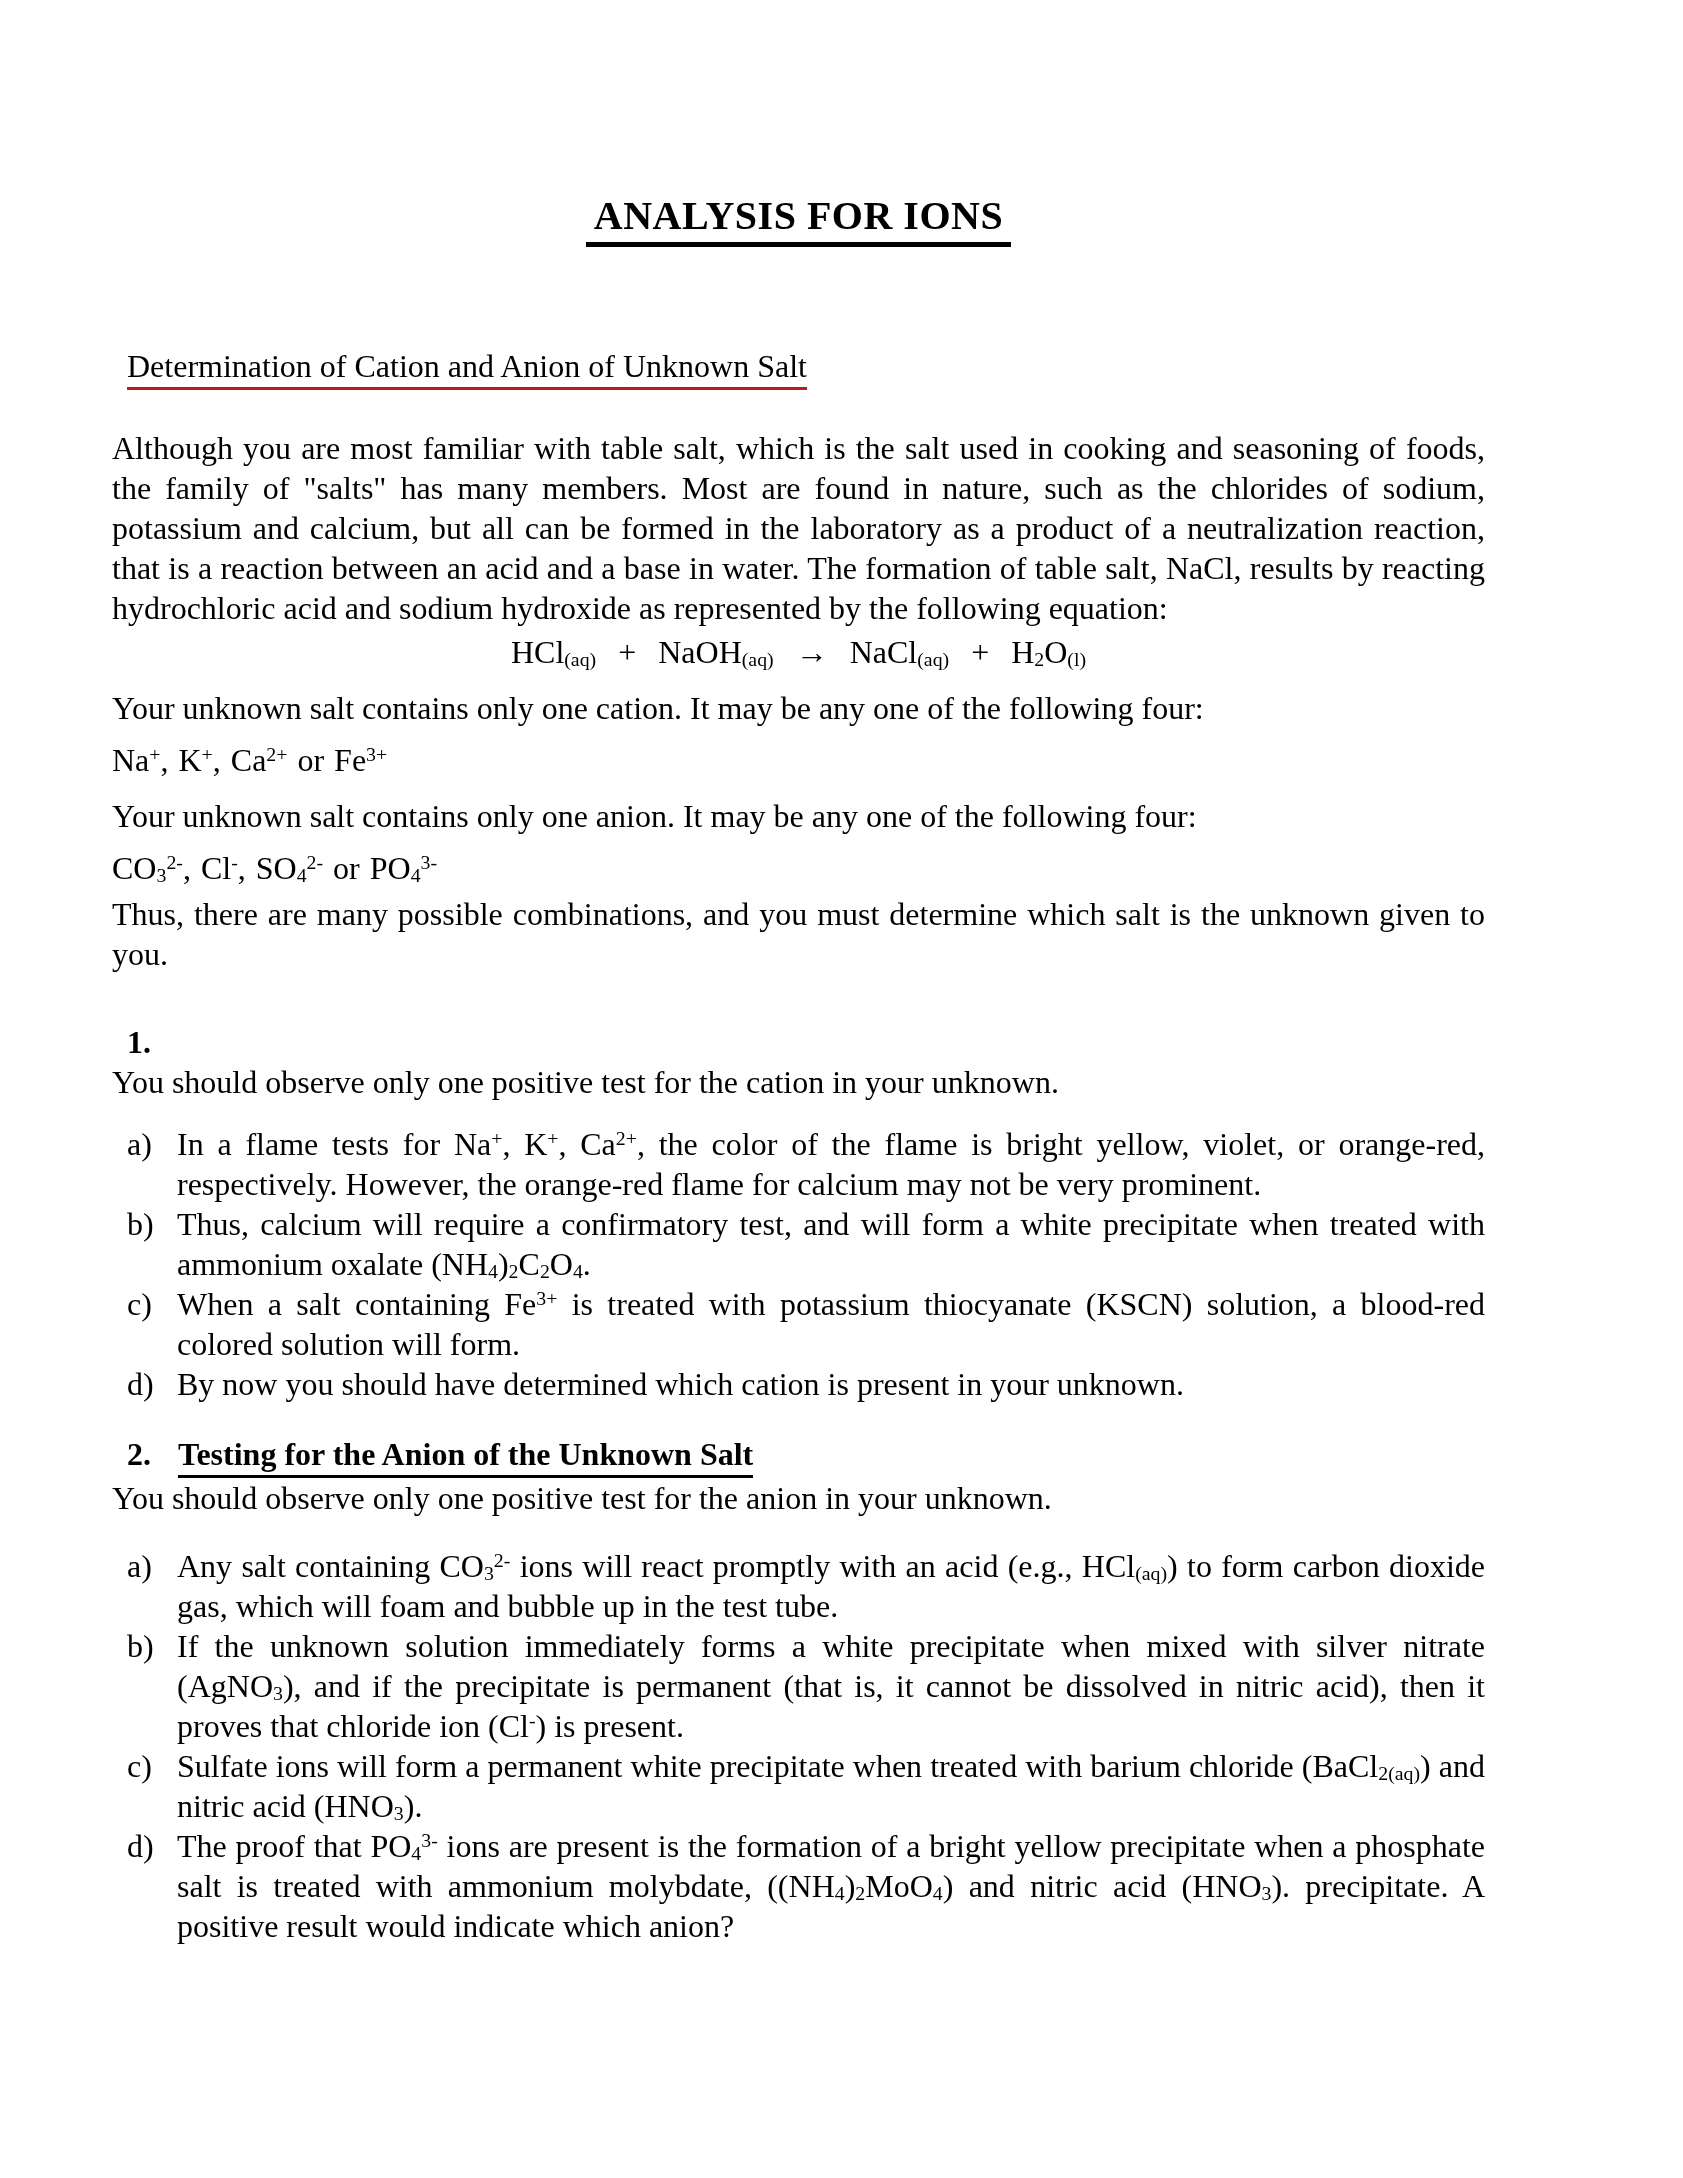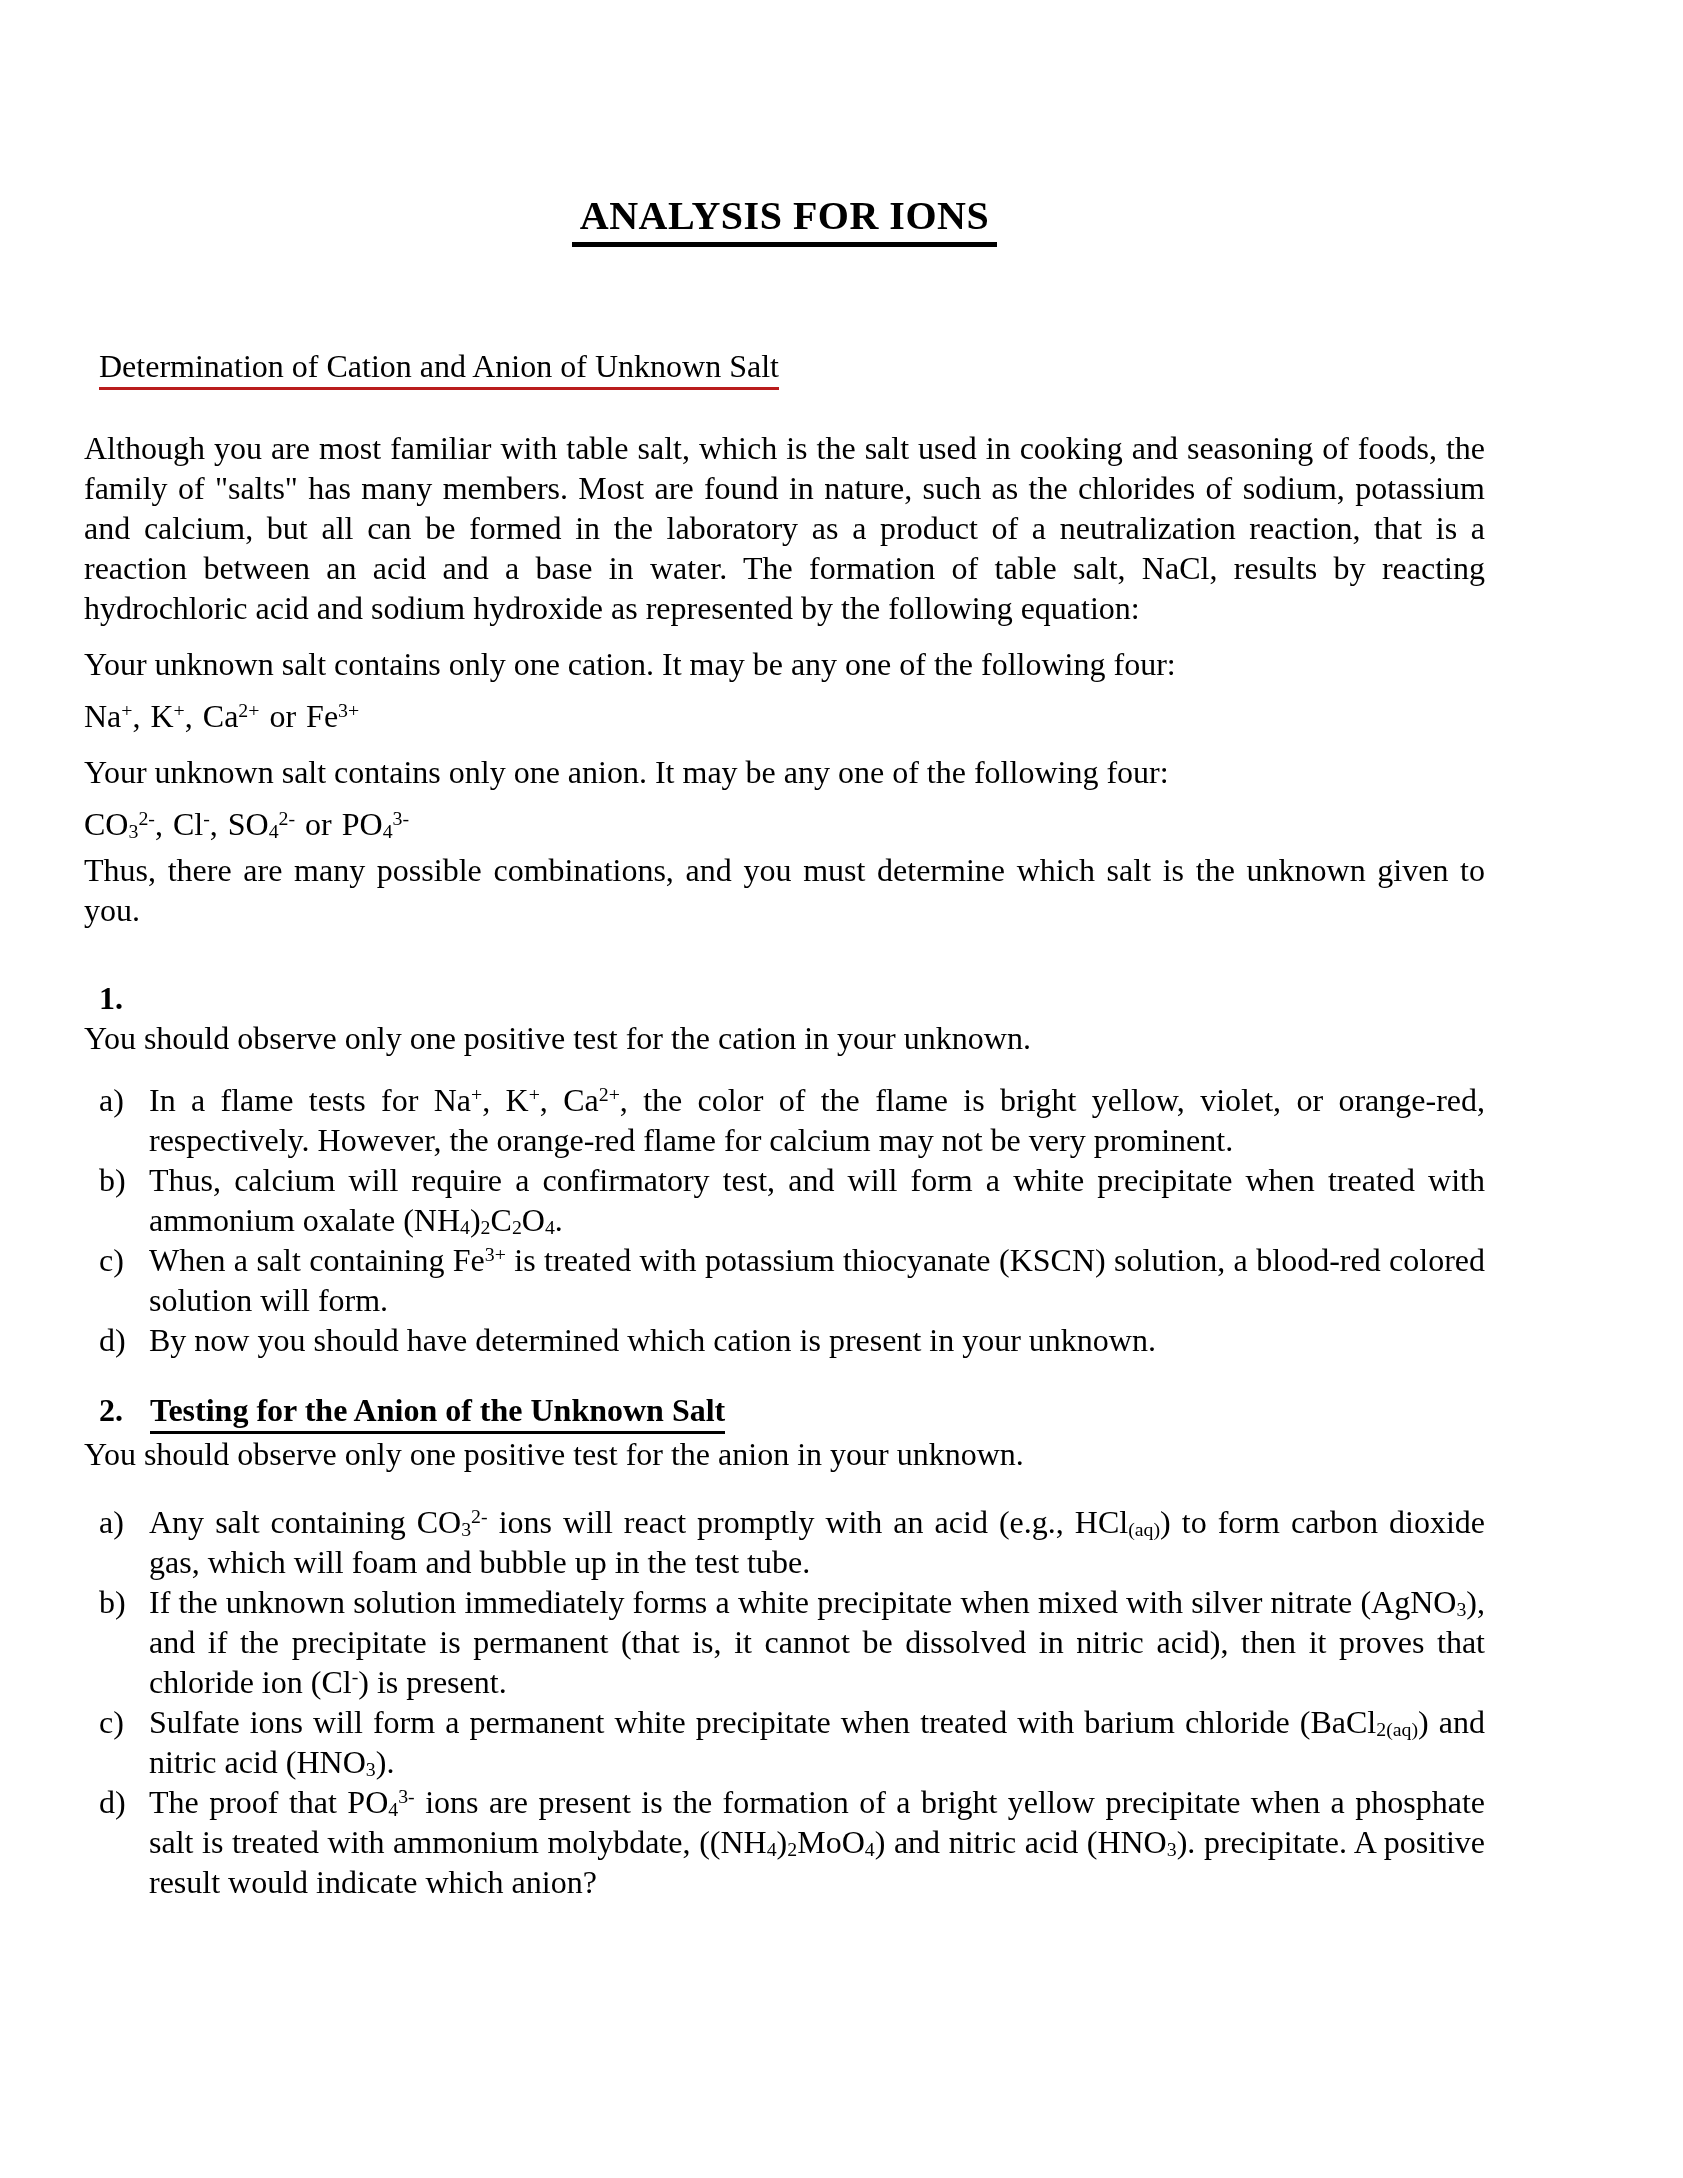--- a/index.html
+++ b/index.html
@@ -2,21 +2,21 @@
 <html><head>
 <meta charset="utf-8">
 <style>
   * { margin:0; padding:0; box-sizing:border-box; }
   html,body { background:#ffffff; }
   body {
     width:1683px; height:2178px;
     font-family:"Liberation Serif","DejaVu Serif",serif;
     color:#000; overflow:hidden;
   }
-  .page { width:1683px; height:1539px; padding:193px 198px 0 84px; font-size:32px; line-height:40px; }
+  .page { width:1683px; height:1539px; padding:193px 198px 0 112px; font-size:32px; line-height:40px; }
 
   .title-row { text-align:center; margin-bottom:99px; }
   .doc-title {
     display:inline-block; font-size:40px; font-weight:bold; line-height:1.15;
     border-bottom:5px solid #000; padding:0 8px 3px 8px; letter-spacing:0.5px;
   }
 
   .subtitle-row { margin:0 0 38px 15px; }
   .subtitle { display:inline-block; font-weight:normal; border-bottom:3px solid #b91c1c; padding-bottom:1px; }
 
@@ -53,20 +53,21 @@
   <div class="title-row">
     <span class="doc-title">ANALYSIS FOR IONS</span>
   </div>
 
   <div class="subtitle-row">
     <span class="subtitle">Determination of Cation and Anion of Unknown Salt</span>
   </div>
 
   <p class="para">Although you are most familiar with table salt, which is the salt used in cooking and seasoning of foods, the family of "salts" has many members. Most are found in nature, such as the chlorides of sodium, potassium and calcium, but all can be formed in the laboratory as a product of a neutralization reaction, that is a reaction between an acid and a base in water. The formation of table salt, NaCl, results by reacting hydrochloric acid and sodium hydroxide as represented by the following equation:</p>
 
+  <div class="eq">HCl<sub>(aq)</sub> + NaOH<sub>(aq)</sub> → NaCl<sub>(aq)</sub> + H<sub>2</sub>O<sub>(l)</sub></div>
 
   <p class="para mt18">Your unknown salt contains only one cation. It may be any one of the following four:</p>
   <div class="center-line">Na<sup>+</sup>, K<sup>+</sup>, Ca<sup>2+</sup> or Fe<sup>3+</sup></div>
 
   <p class="para mt18">Your unknown salt contains only one anion. It may be any one of the following four:</p>
   <div class="center-line">CO<sub>3</sub><sup>2-</sup>, Cl<sup>-</sup>, SO<sub>4</sub><sup>2-</sup> or PO<sub>4</sub><sup>3-</sup></div>
 
   <p class="para thus">Thus, there are many possible combinations, and you must determine which salt is the unknown given to you.</p>
 
   <div class="section-head s1">

